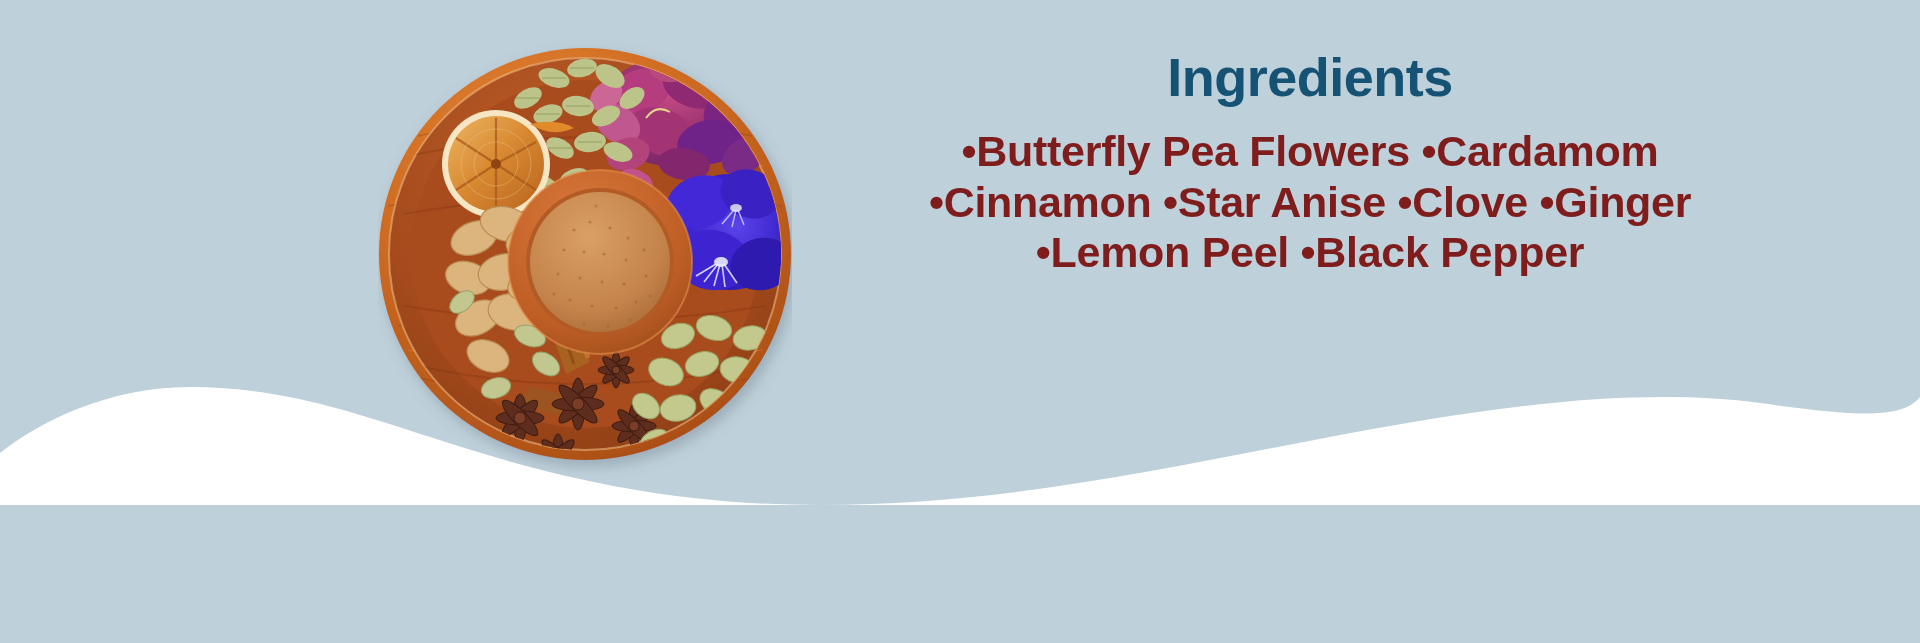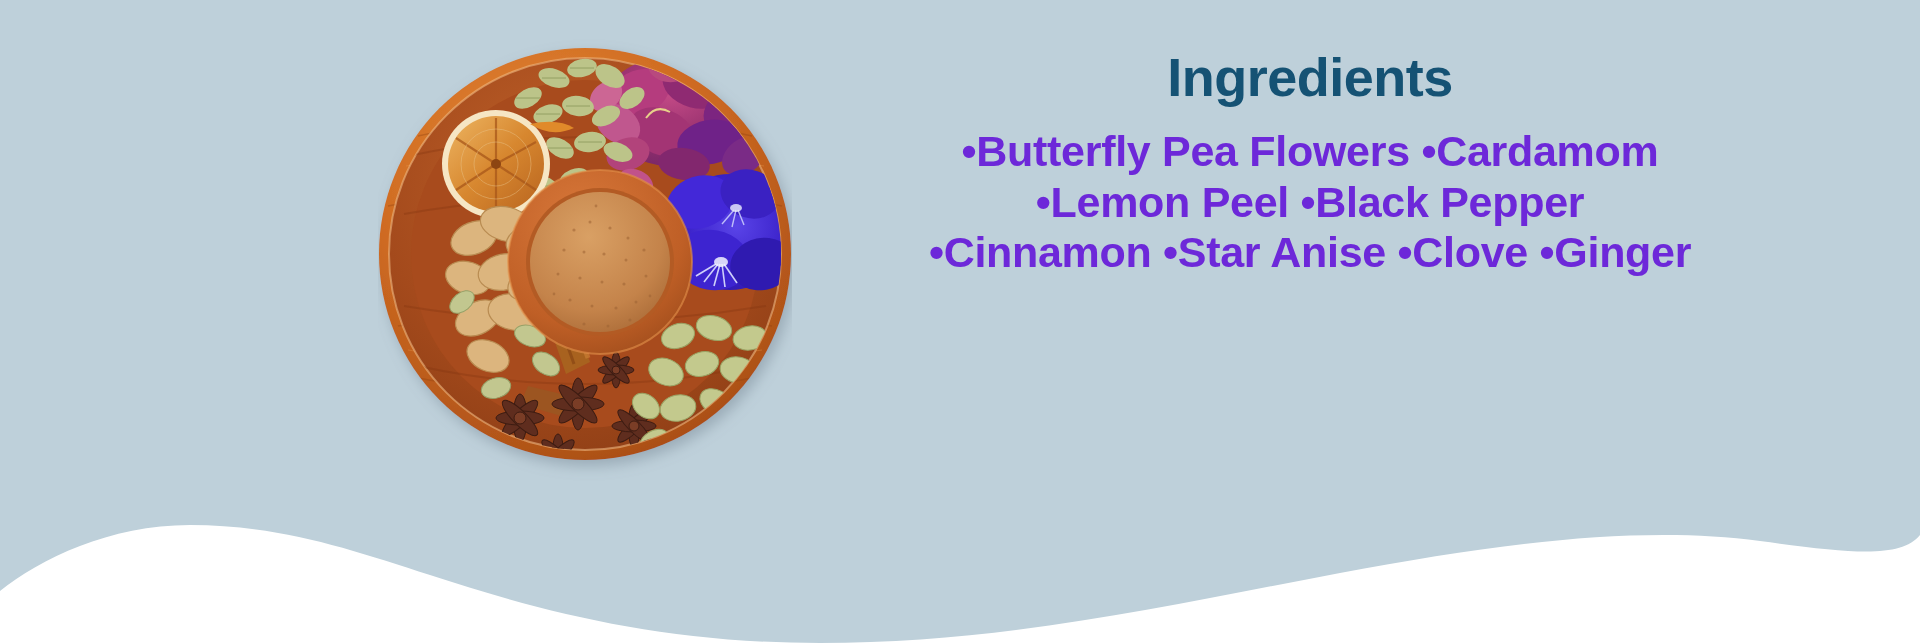--- a/index.html
+++ b/index.html
@@ -5,21 +5,21 @@
   * { margin:0; padding:0; box-sizing:border-box; }
   html,body { width:1920px; height:643px; overflow:hidden; }
   body {
     font-family:"Liberation Sans", sans-serif;
     background:#bed0da;
     position:relative;
   }
 
   #banner {
     position:absolute; inset:0;
-    width:1920px; height:643px;
+    width:1920px; height:505px;
     background:#bed0da;
     overflow:hidden;
   }
 
   
   #wave-layer { position:absolute; left:0; bottom:0; width:1920px; height:180px; }
   #wave-layer svg { display:block; width:1920px; height:180px; }
 
   
   #plate-figure {
@@ -40,21 +40,21 @@
     color:#155274;
     font-size:54px;
     font-weight:bold;
     letter-spacing:-0.5px;
     line-height:1.0;
     padding-top:22px;
     font-stretch:condensed;
   }
   #ingredient-list {
     margin-top:22px;
-    color:#6d28d9;
+    color:#7f1d1d;
     font-size:43px;
     font-weight:bold;
     line-height:1.18;
     letter-spacing:-0.3px;
   }
   .ingredient-line {
     white-space:nowrap;
     display:block;
   }
 </style>
@@ -365,22 +365,22 @@
         </g>
       </g>
     </svg>
   </div>
 
   <div id="content-column">
     <h1 id="page-title">Ingredients</h1>
 
     <div id="ingredient-list">
       <span class="ingredient-line">•Butterfly Pea Flowers •Cardamom</span>
+      <span class="ingredient-line">•Cinnamon •Star Anise •Clove •Ginger</span>
       <span class="ingredient-line">•Lemon Peel •Black Pepper</span>
-      <span class="ingredient-line">•Cinnamon •Star Anise •Clove •Ginger</span>
     </div>
   </div>
 
   <div id="wave-layer">
     <svg viewBox="0 0 1920 180" preserveAspectRatio="none" xmlns="http://www.w3.org/2000/svg" aria-hidden="true">
       <path d="M0 180 L0 128 C 40 96 110 62 190 62 C 280 62 350 86 430 112 C 540 148 660 180 820 180
                C 1010 180 1180 140 1340 110 C 1500 80 1640 62 1760 78 C 1850 90 1900 96 1920 72
                L1920 180 Z" fill="#ffffff"></path>
     </svg>
   </div>

